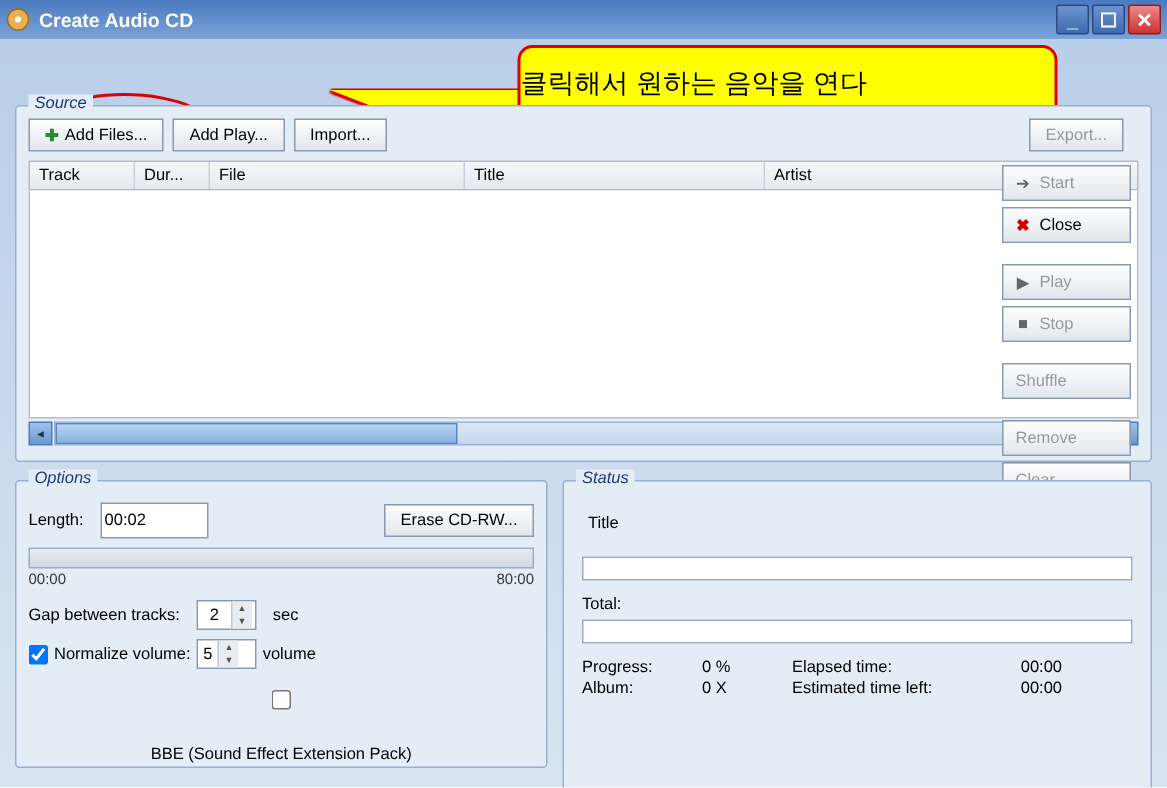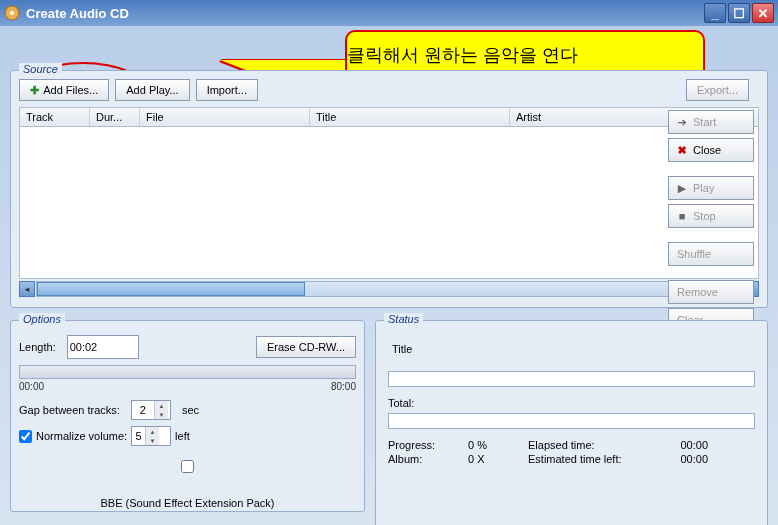--- a/index.html
+++ b/index.html
@@ -187,21 +187,21 @@
       <div class="opt-row chk">
         <input type="checkbox" checked="" style="">
         <span>Normalize volume:</span>
         <div class="spin">
           <input value="5" style="">
           <div class="arrows">
               <div class="ar">▲</div>
               <div class="ar">▼</div>
             </div>
         </div>
-        <span>left</span>
+        <span>volume</span>
       </div>
       <div class="bbe-row chk">
         <input type="checkbox" style="">
         <span>BBE (Sound Effect Extension Pack)</span>
         <div class="slider-dots"></div>
       </div>
     </div>
 
     <div class="fieldset status-fs">
       <span class="legend">Status</span>

